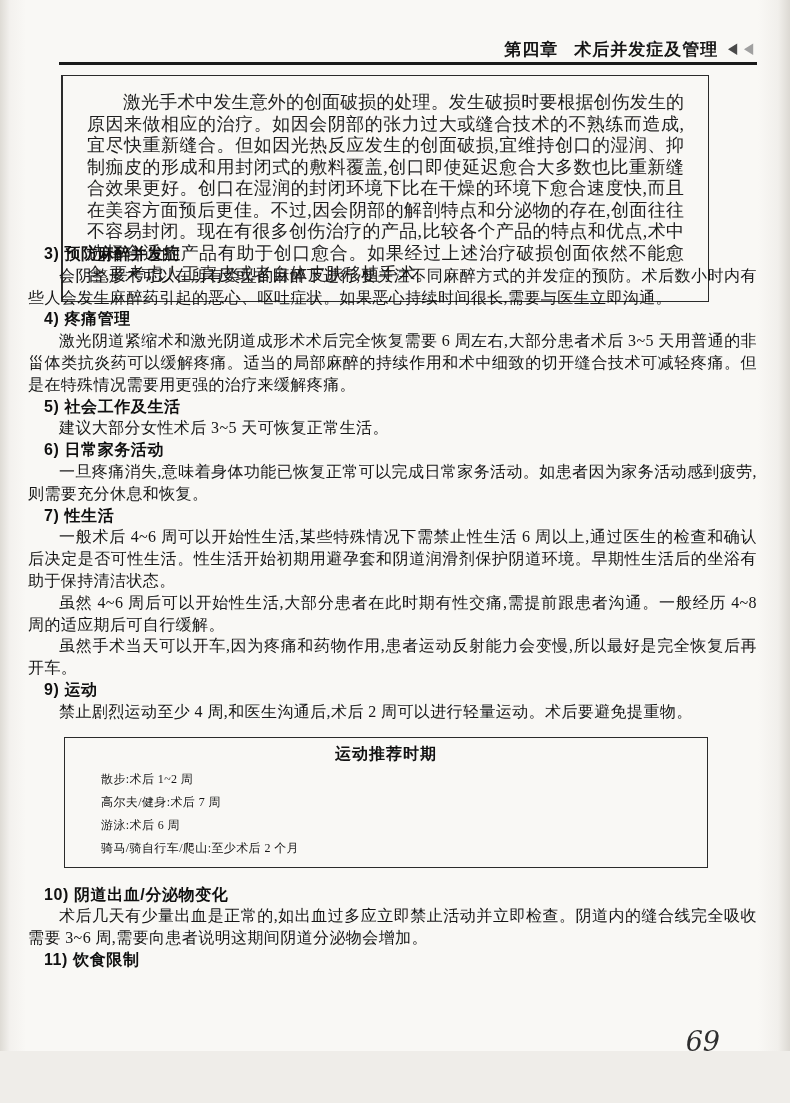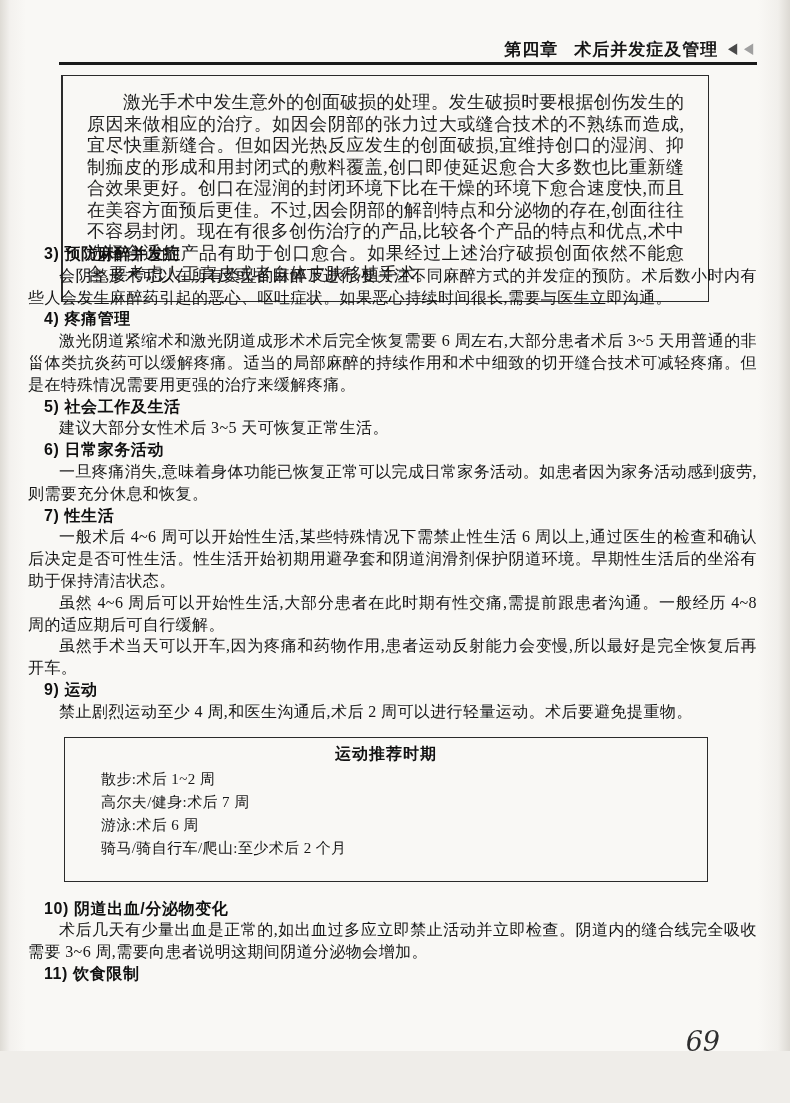--- a/index.html
+++ b/index.html
@@ -52,30 +52,30 @@
     margin:0;padding-left:16px;
     font-family:Liberation Sans, sans-serif;
     font-size:16px;font-weight:bold;line-height:21.8px;color:#101010;
     text-align:left;letter-spacing:0.6px;
   }
   .para{margin:0;text-indent:31px;}
   
   .exercise-box{
     margin:14px 49px 16px 36px;        
     border:1.5px solid var(--border,#2b2b2b);
-    padding:5px 14px 21px 14px;
+    padding:5px 14px 7px 14px;
   }
   .box-title{
     margin:0 0 3px 0;text-align:center;
     font-family:"Liberation Sans", sans-serif;
     font-size:16px;font-weight:bold;line-height:22px;color:#101010;
     letter-spacing:1px;
   }
   .box-list{list-style:none;margin:0;padding:0 0 0 22px;}
-  .box-list li{font-size:15px;line-height:23px;letter-spacing:0.4px;text-align:left;}
+  .box-list li{font-size:12px;line-height:23px;letter-spacing:0.4px;text-align:left;}
   
   .page-number{
     position:absolute;right:70px;top:1026px;
     font-family:"DejaVu Serif", serif;font-style:italic;
     font-size:27px;color:#2e2e2e;
   }
 </style>
 </head>
 <body>
 

